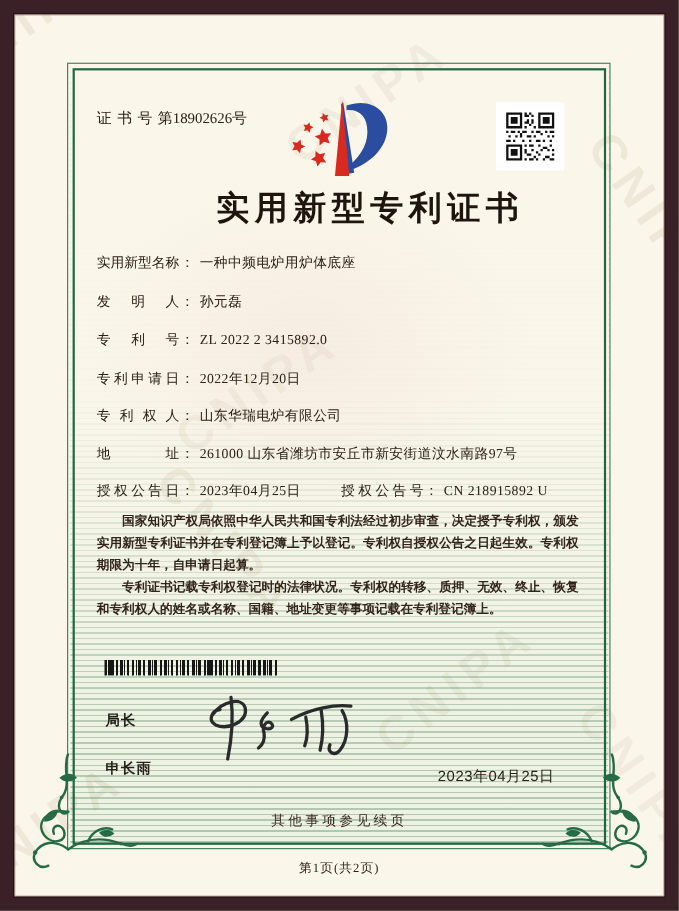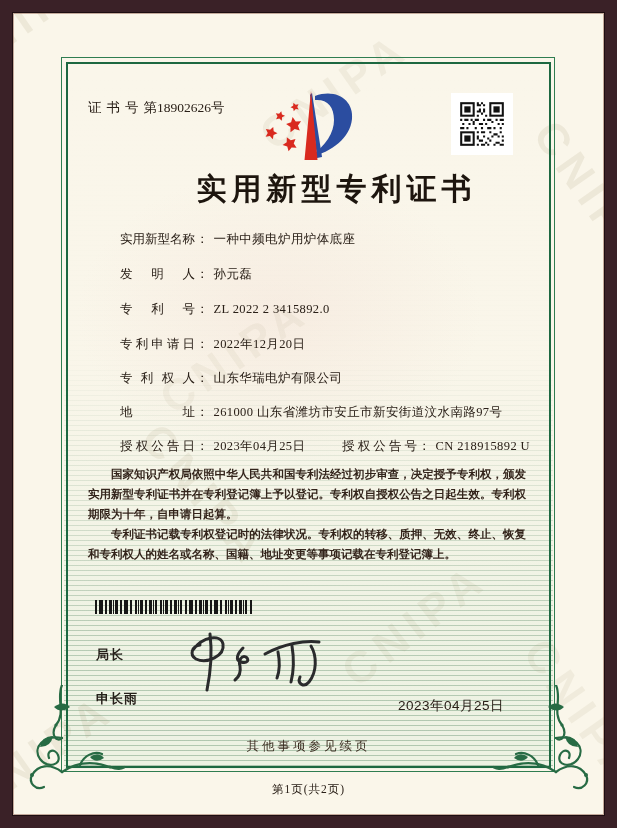--- a/index.html
+++ b/index.html
@@ -47,21 +47,21 @@
   .logo{position:absolute;left:260px;top:87px;z-index:5;}
   .qr{position:absolute;left:451px;top:93px;z-index:5;background:#fff;padding:5px;line-height:0;}
   .title{
     position:absolute;left:0;top:169px;width:617px;z-index:5;text-align:center;
     font-size:30px;font-weight:700;letter-spacing:5px;color:#1d150e;padding-left:28px;
   }
   
   .frow{position:absolute;left:88px;z-index:5;font-size:12.5px;white-space:nowrap;}
   .flabel{
     display:inline-block;width:75px;vertical-align:bottom;
-    text-align:justify;text-align-last:justify;margin-left:32px;
+    text-align:justify;text-align-last:justify;
   }
   .fcolon{display:inline-block;margin:0 5px 0 1px;}
   .fvalue{letter-spacing:.4px;}
   .grant2{position:absolute;left:222px;top:0;}
   
   .body-text{
     position:absolute;left:88px;top:464px;width:438px;z-index:5;
     font-size:11.5px;line-height:20px;font-weight:700;color:#33241b;text-align:justify;
   }
   .body-text p{margin:0;text-indent:2em;}

